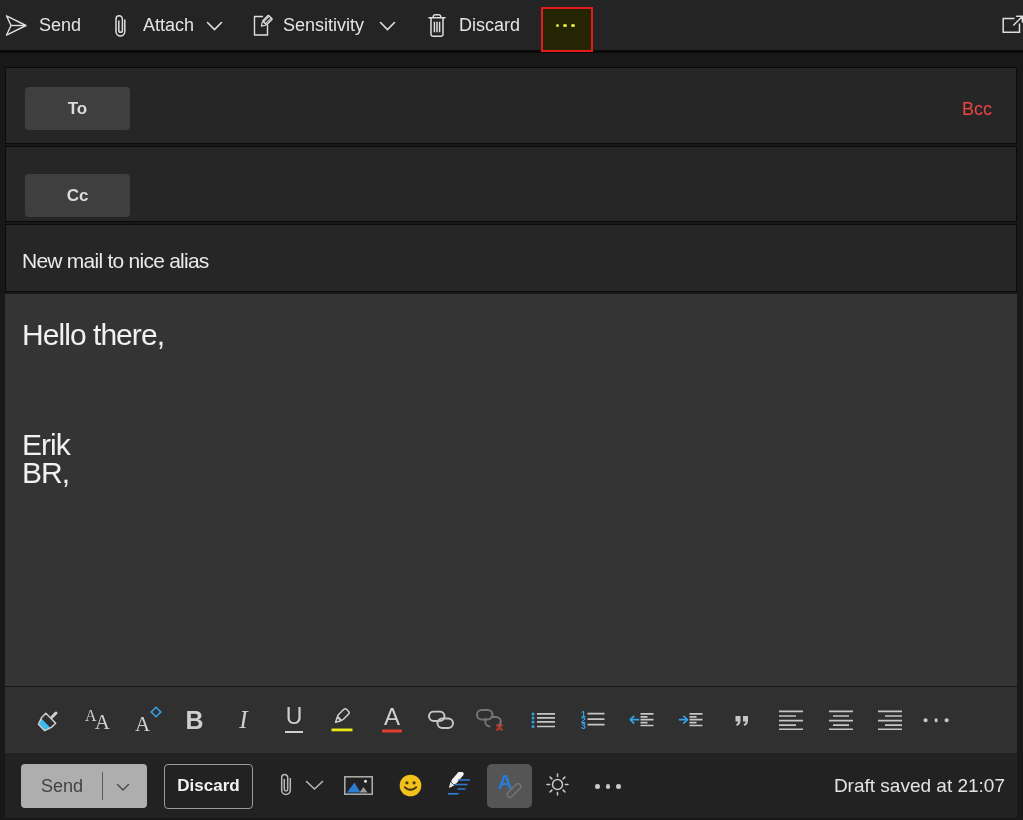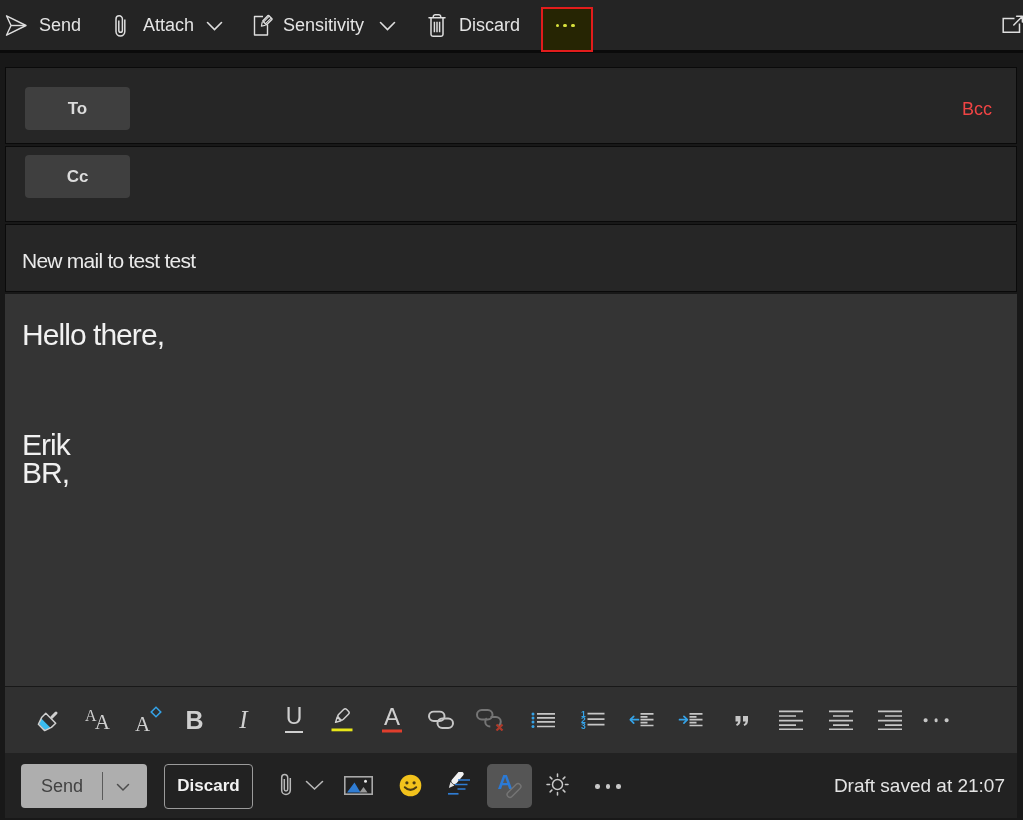--- a/index.html
+++ b/index.html
@@ -62,24 +62,24 @@
       <path d="M11.8 11 L20 2.8 M14.6 2.2 h5.8 v5.8" stroke-linecap="round" stroke-linejoin="round"></path>
     </svg>
 </div>
 
 <div class="abs sect" style="top:67px;height:77px">
   <div class="fbtn" style="top:19px">To</div>
   <div class="abs" style="right:24px;top:0;height:77px;display:flex;align-items:center;padding-top:6px;color:#ef4444;font-size:18px">Bcc</div>
 </div>
 
 <div class="abs sect" style="top:146px;height:76px">
-  <div class="fbtn" style="top:8px">Cc</div>
-</div>
-
-<div class="abs sect" style="top:224px;height:68px;color:#eaeaea;font-size:21px;letter-spacing:-0.75px;display:flex;align-items:center;padding-left:16px;padding-top:5px">New mail to test test</div>
+  <div class="fbtn" style="top:27px">Cc</div>
+</div>
+
+<div class="abs sect" style="top:224px;height:68px;color:#eaeaea;font-size:21px;letter-spacing:-0.75px;display:flex;align-items:center;padding-left:16px;padding-top:5px">New mail to nice alias</div>
 
 <div class="abs" id="bodyarea">
   <div class="abs" style="left:17px;top:27px;line-height:27.5px">
     <div>Hello there,</div>
     <div>&nbsp;</div>
     <div>&nbsp;</div>
     <div>&nbsp;</div>
     <div>Erik</div>
     <div>BR,</div>
   </div>

